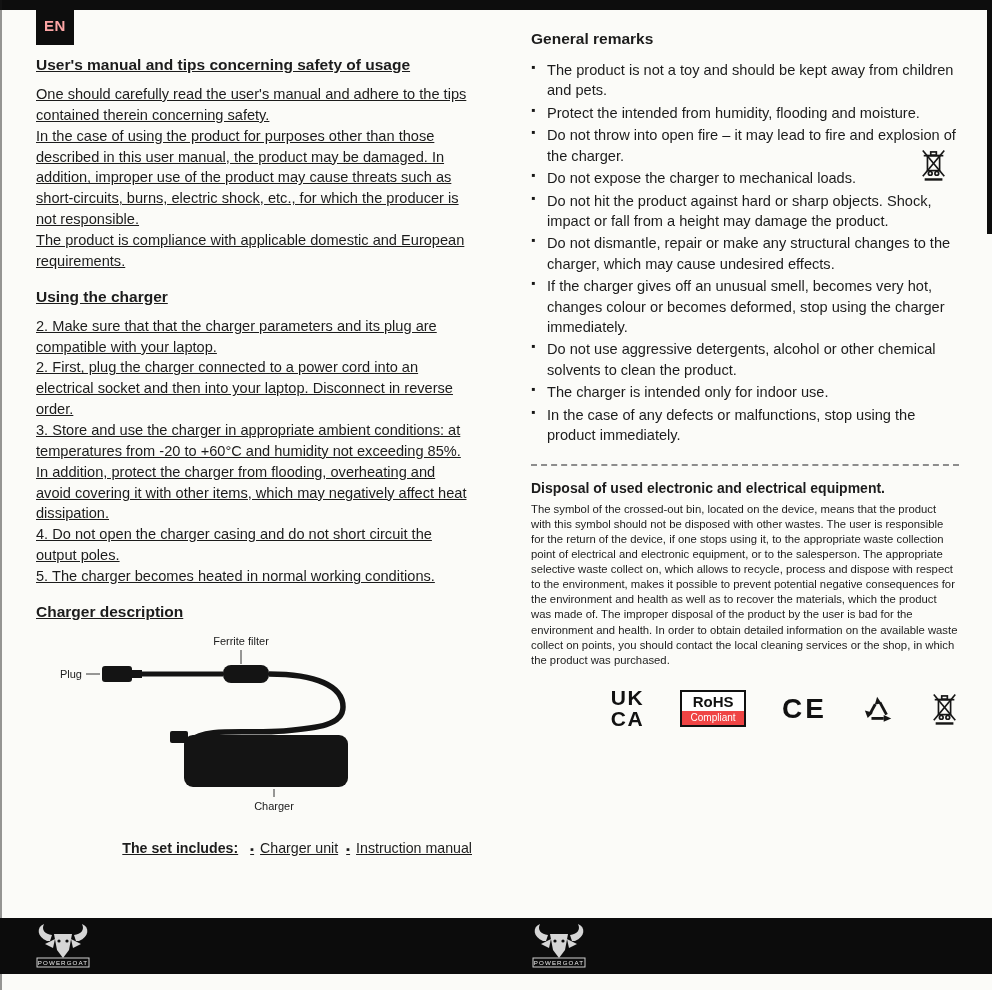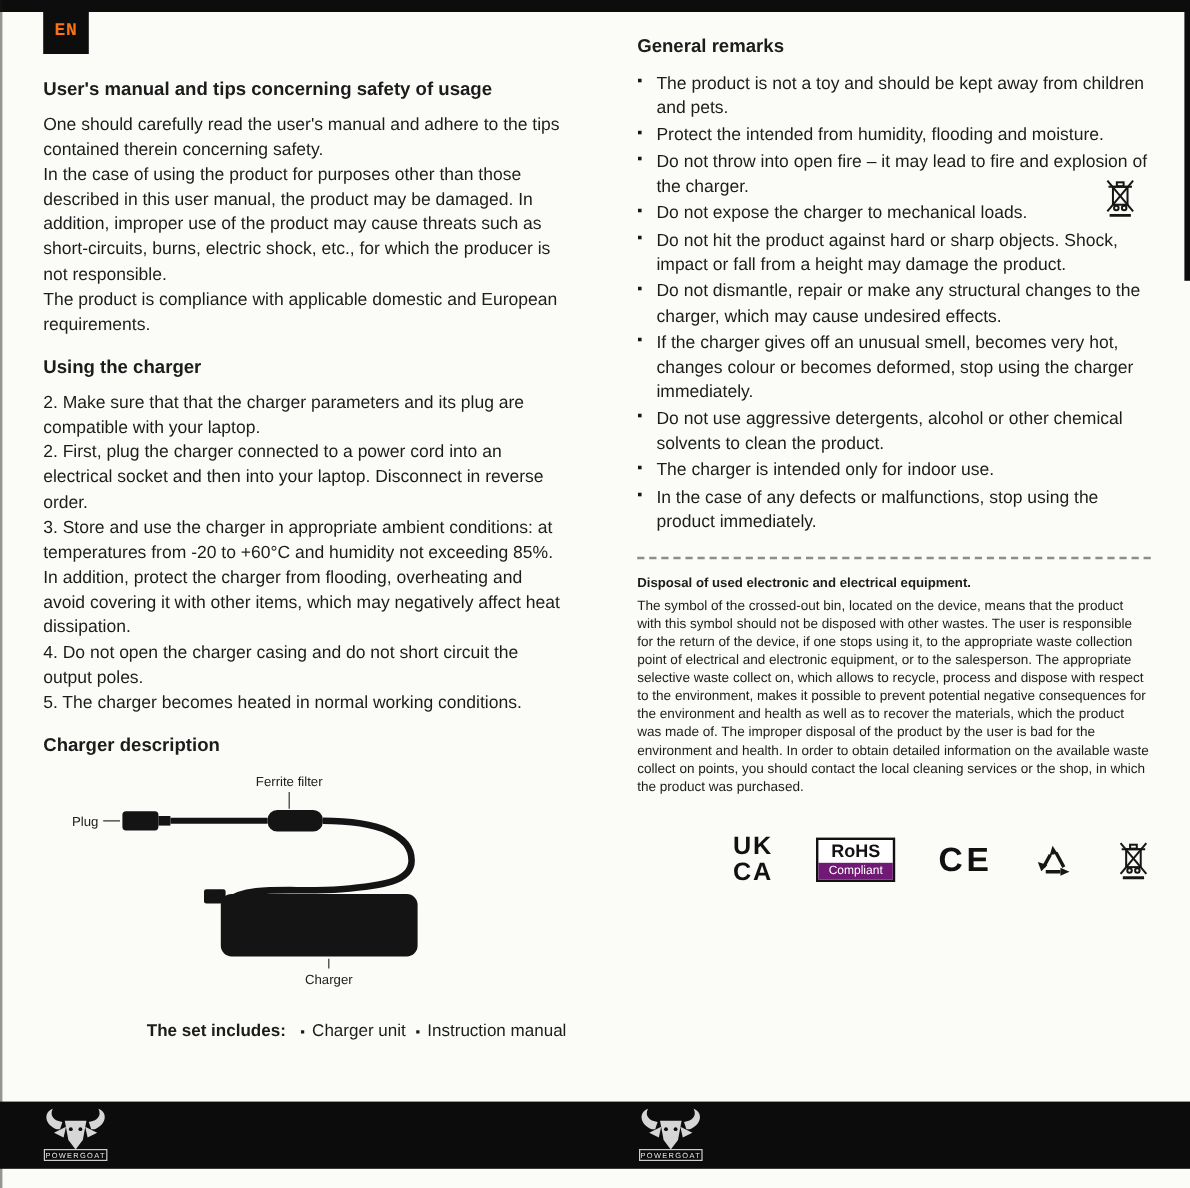--- a/index.html
+++ b/index.html
@@ -2,39 +2,39 @@
 <html><head>
 <meta charset="utf-8">
 <style>
   *{box-sizing:border-box;margin:0;padding:0}
   html,body{background:#d9d9d9}
   body{font-family:"Liberation Sans","DejaVu Sans",sans-serif;}
   .page{position:relative;width:992px;height:990px;margin:0 auto;background:#fbfbf8;color:#1c1c1c;overflow:hidden;}
   .topbar{position:absolute;top:0;left:0;width:100%;height:10px;background:#0d0d0d;}
   .edge-right{position:absolute;top:0;right:0;width:5px;height:234px;background:#0d0d0d;}
   .edge-left{position:absolute;top:0;left:0;width:2px;height:100%;background:rgba(25,25,25,.45);}
-  .lang-badge{position:absolute;top:5px;left:36px;width:38px;height:40px;background:#0d0d0d;color:#f97316;
-    font-weight:700;font-size:15px;display:flex;align-items:center;justify-content:center;letter-spacing:.5px;font-family:Liberation Mono, monospace;}
-  .col-left{position:absolute;left:36px;top:66px;width:436px;}
+  .lang-badge{position:absolute;top:5px;left:36px;width:38px;height:40px;background:#0d0d0d;color:#fca5a5;
+    font-weight:700;font-size:15px;display:flex;align-items:center;justify-content:center;letter-spacing:.5px;}
+  .col-left{position:absolute;left:36px;top:56px;width:436px;text-decoration:underline;}
   .col-right{position:absolute;left:531px;top:30px;width:428px;}
   .sec-title{font-size:15.5px;font-weight:700;margin:0 0 10px;}
   .para{font-size:14.6px;line-height:1.43;white-space:pre-line;margin-bottom:16px;}
   .steps{margin-bottom:16px;}
   .step{font-size:14.6px;line-height:1.43;}
   ul.bullets{list-style:none;margin-bottom:4px;margin-top:12px;}
   ul.bullets li{position:relative;padding-left:16px;font-size:14.6px;line-height:1.4;margin-bottom:2px;}
   ul.bullets li::before{content:"▪";position:absolute;left:0;top:-1px;font-size:12px;color:#161616;}
   .dashline{border:none;border-top:2px dashed #8d8d8d;margin:18px 0 14px;}
-  .disposal-title{font-size:11px;font-weight:700;margin-bottom:6px;}
+  .disposal-title{font-size:14px;font-weight:700;margin-bottom:6px;}
   .disposal-body{font-size:11.3px;line-height:1.34;}
-  .marks{display:flex;align-items:center;justify-content:flex-end;gap:36px;margin-top:32px;}
+  .marks{display:flex;align-items:center;justify-content:flex-end;gap:36px;margin-top:20px;}
   .ukca{font-weight:800;font-size:21px;line-height:.98;letter-spacing:1.5px;color:#111;}
   .rohs{border:2px solid #111;text-align:center;width:66px;background:#fff;}
   .rohs .r1{font-weight:800;font-size:15px;padding:1px 0;color:#111;text-align:center;}
-  .rohs .r2{background:#701a75;color:#fff;font-size:10px;padding:1px 0 2px;}
+  .rohs .r2{background:#ef4444;color:#fff;font-size:10px;padding:1px 0 2px;}
   .ce{font-size:28px;font-weight:600;letter-spacing:3px;color:#111;}
   .diagram-wrap{margin:4px 0 2px;}
   .dg-label{font-size:11px;fill:#202020;}
   .dg-line{stroke:#333;stroke-width:1;}
   .set-line{font-size:14.2px;margin-top:20px;text-align:right;}
   .set-line .lbl{font-weight:700;margin-right:4px;}
   .set-item{margin-left:8px;}
   .set-item::before{content:"▪";margin-right:6px;font-size:11px;}
   .weee-top{position:absolute;left:920px;top:148px;}
   .footer{position:absolute;left:0;top:918px;width:100%;height:56px;background:#0c0c0c;}

